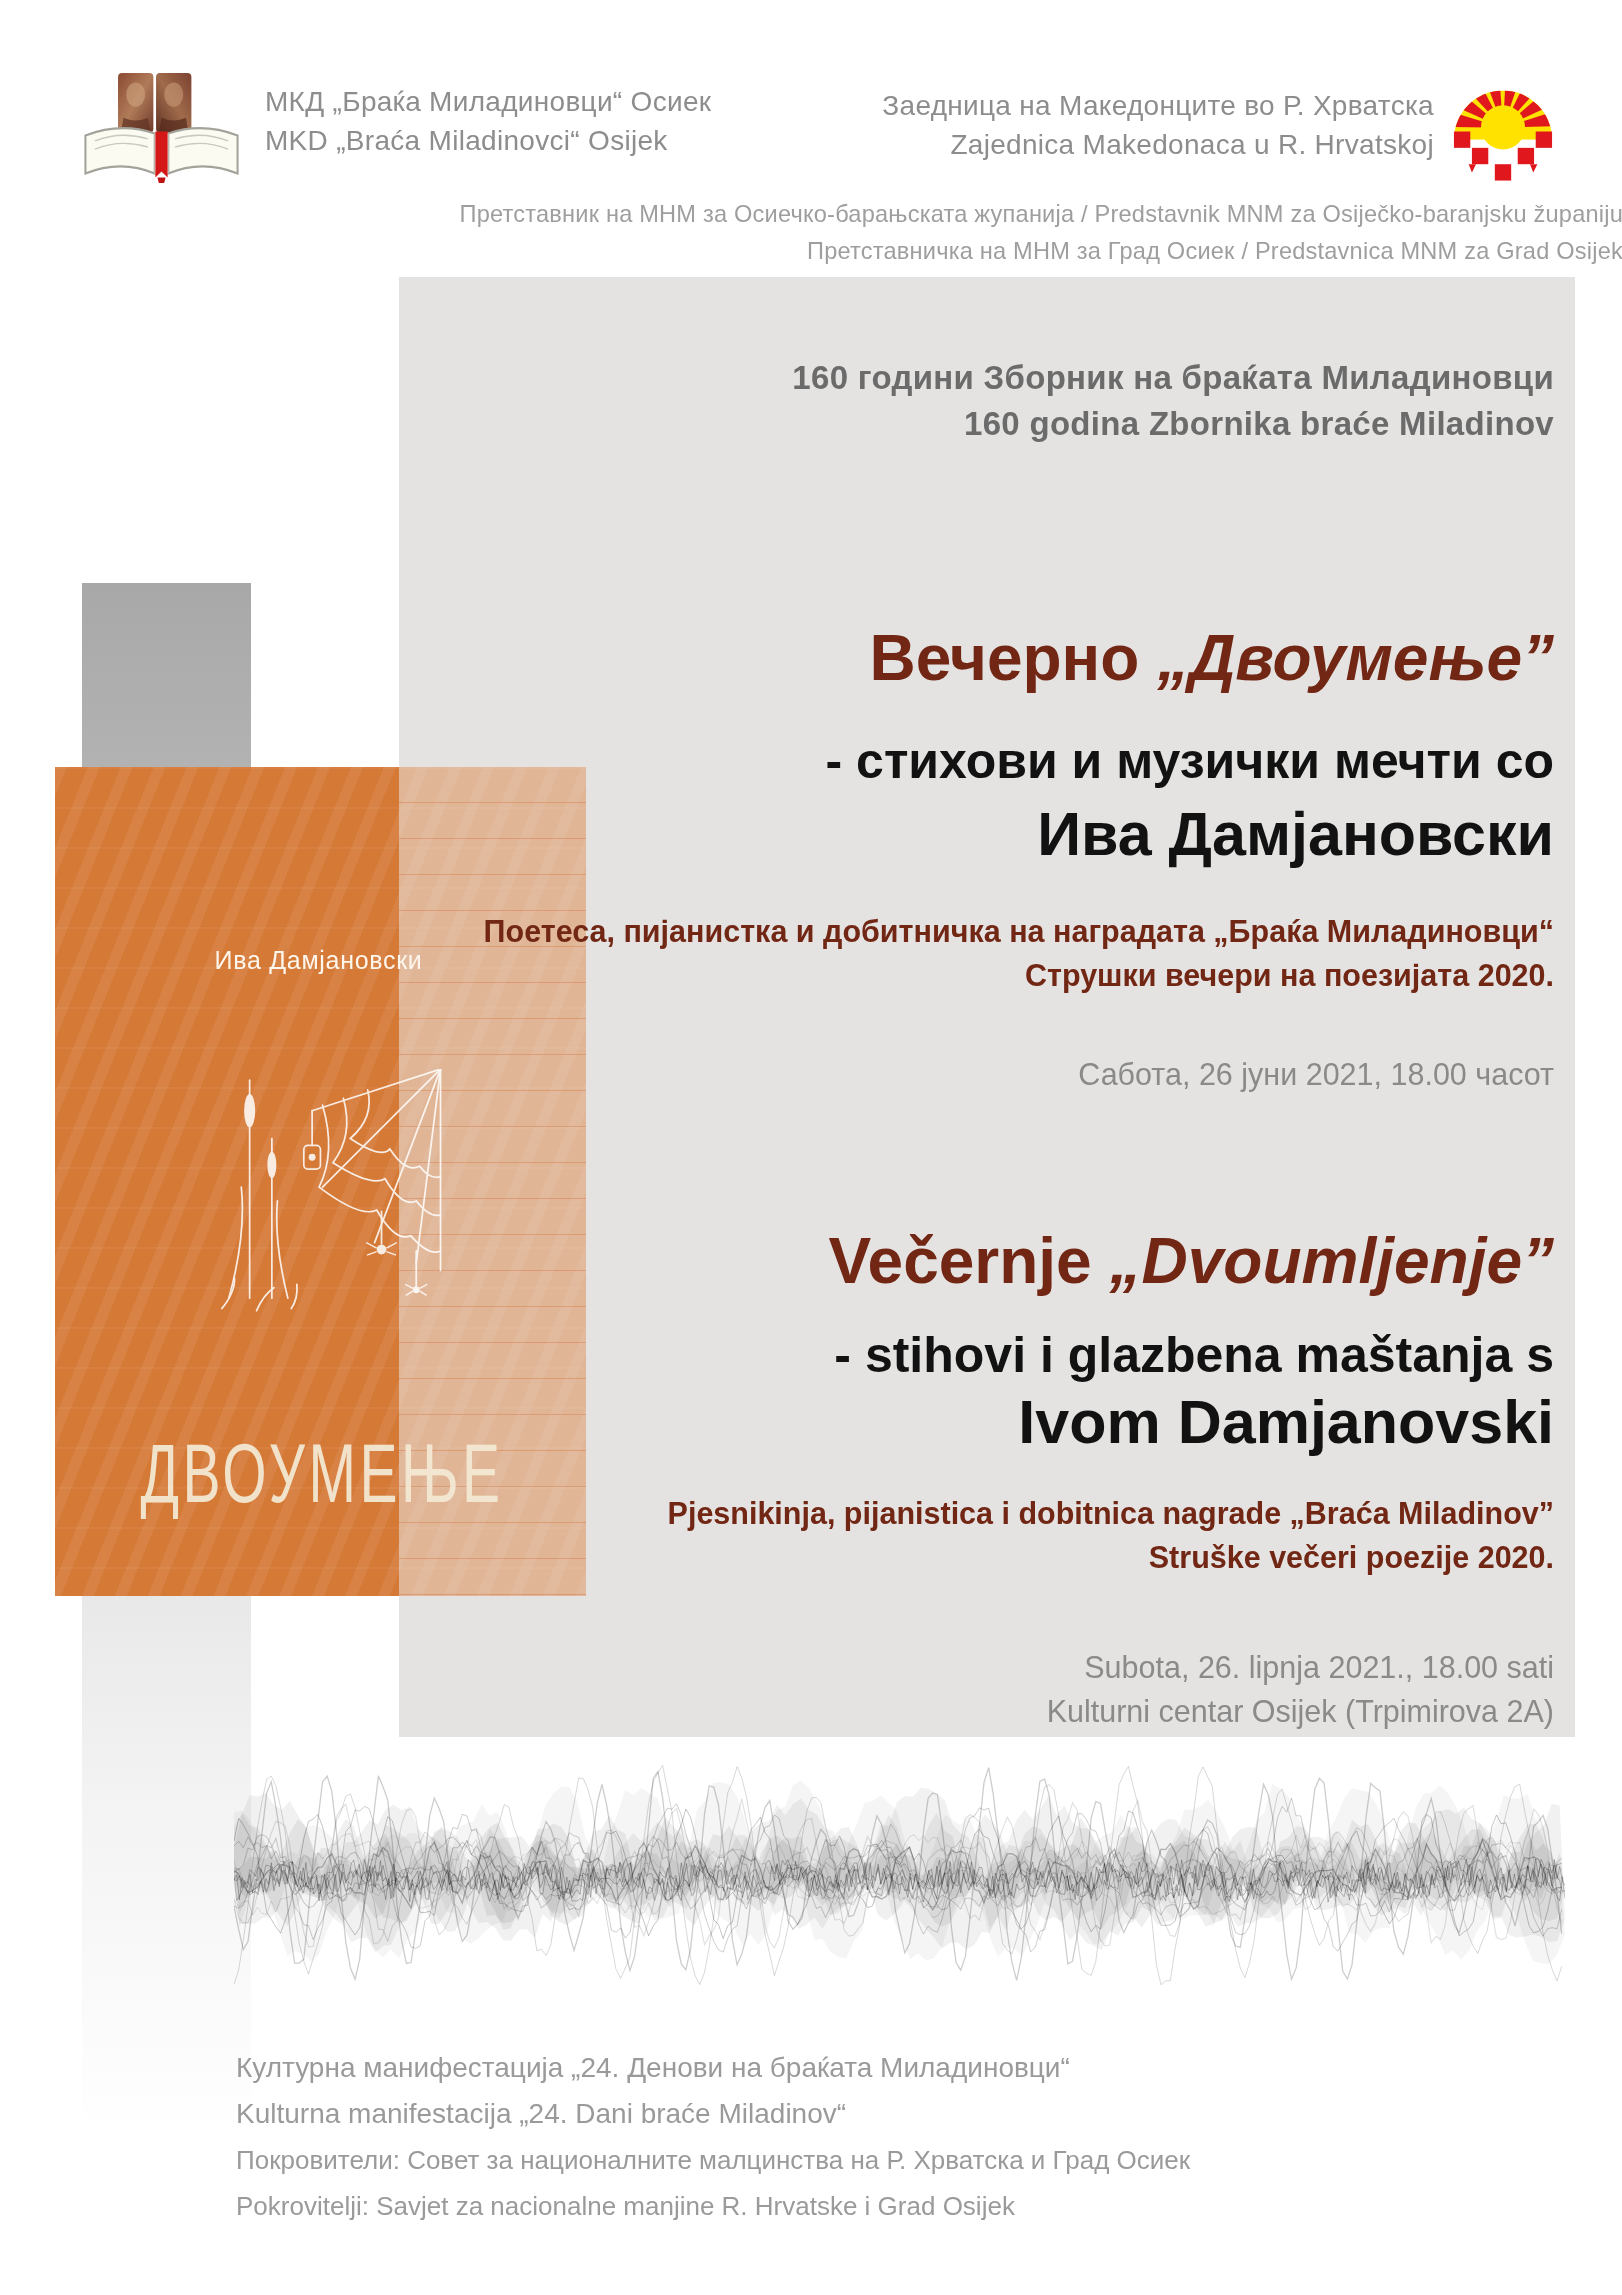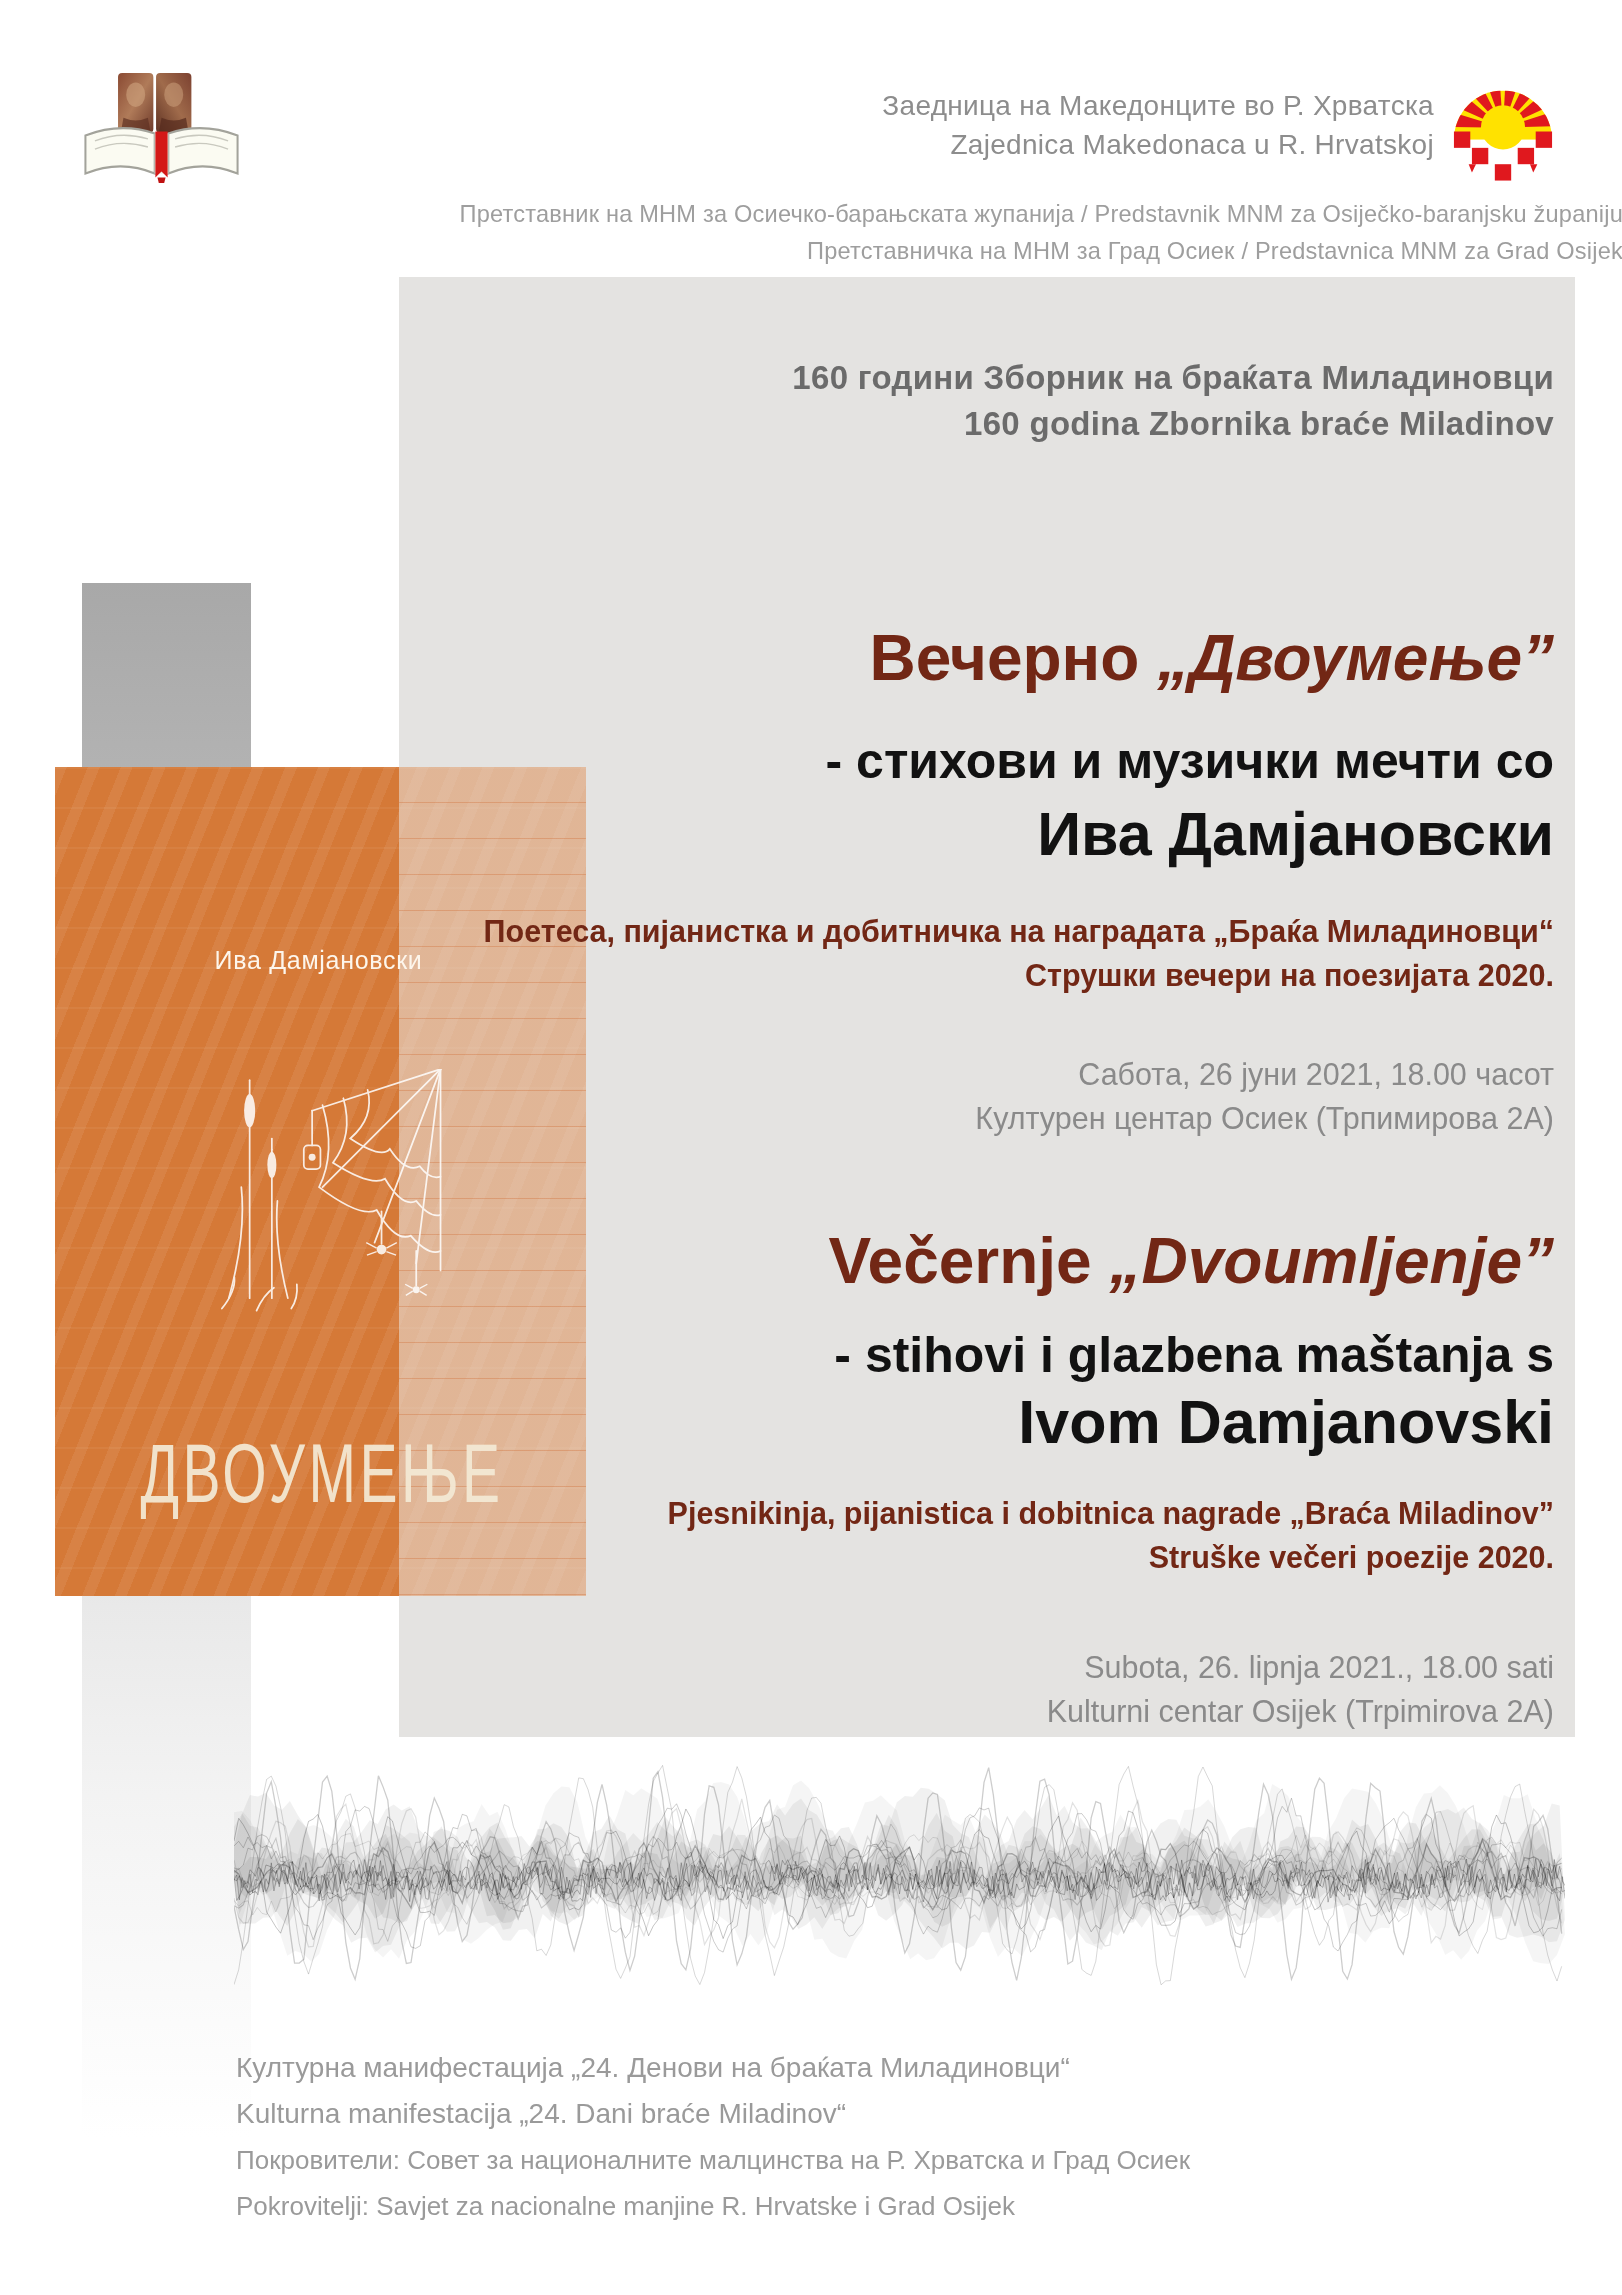--- a/index.html
+++ b/index.html
@@ -127,20 +127,24 @@
       <path d="M116,92 L160,92 L156,70 Q138,78 120,70 Z" fill="#54291c" opacity="0.7"></path>
       <path d="M8,96 Q60,76 110,93 L110,152 Q60,131 8,152 Z" fill="#fbfbf2" stroke="#a3a39b" stroke-width="3"></path>
       <path d="M232,96 Q180,76 130,93 L130,152 Q180,131 232,152 Z" fill="#fbfbf2" stroke="#a3a39b" stroke-width="3"></path>
       <path d="M22,104 Q60,89 100,101 M22,116 Q60,101 100,113 M140,101 Q180,89 218,104 M140,113 Q180,101 218,116" stroke="#c9c9bf" stroke-width="2" fill="none"></path>
       <path d="M110,93 L130,93 L130,152 L110,152 Z" fill="#e9e9de"></path>
       <path d="M111,90 L129,90 L129,158 L120,149 L111,158 Z" fill="#d41818"></path>
       <path d="M114,158 L126,158 L124,166 L116,166 Z" fill="#c01212"></path>
     </svg>
   </div>
 
+  <div class="org-left">
+    <div>МКД „Браќа Миладиновци“ Осиек</div>
+    <div>MKD „Braća Miladinovci“ Osijek</div>
+  </div>
   <div class="org-right">
     <div>Заедница на Македонците во Р. Хрватска</div>
     <div>Zajednica Makedonaca u R. Hrvatskoj</div>
   </div>
 
   <div class="zmrh-logo">
     <svg viewBox="0 0 150 170" width="128" height="139" id="zmrh-svg">
       <defs>
         <clipPath id="domeClip">
             <path d="M15,95 A60,60 0 0 1 135,95 Z"></path>
@@ -240,21 +244,20 @@
     <span>Вечерно </span><span class="title-quoted">„Двоумење”</span>
   </div>
   <div class="r-align sub-mk">- стихови и музички мечти со</div>
   <div class="r-align artist-mk">Ива Дамјановски</div>
   <div class="r-align bio-mk">
     <div>Поетеса, пијанистка и добитничка на наградата „Браќа Миладиновци“</div>
     <div>Струшки вечери на поезијата 2020.</div>
   </div>
   <div class="r-align when-mk">
     <div>Сабота, 26 јуни 2021, 18.00 часот</div>
-    <div>Културен центар Осиек (Трпимирова 2А)</div>
   </div>
 
   <div class="r-align title-hr">
     <span>Večernje </span><span class="title-quoted">„Dvoumljenje”</span>
   </div>
   <div class="r-align sub-hr">- stihovi i glazbena maštanja s</div>
   <div class="r-align artist-hr">Ivom Damjanovski</div>
   <div class="r-align bio-hr">
     <div>Pjesnikinja, pijanistica i dobitnica nagrade „Braća Miladinov”</div>
     <div>Struške večeri poezije 2020.</div>

